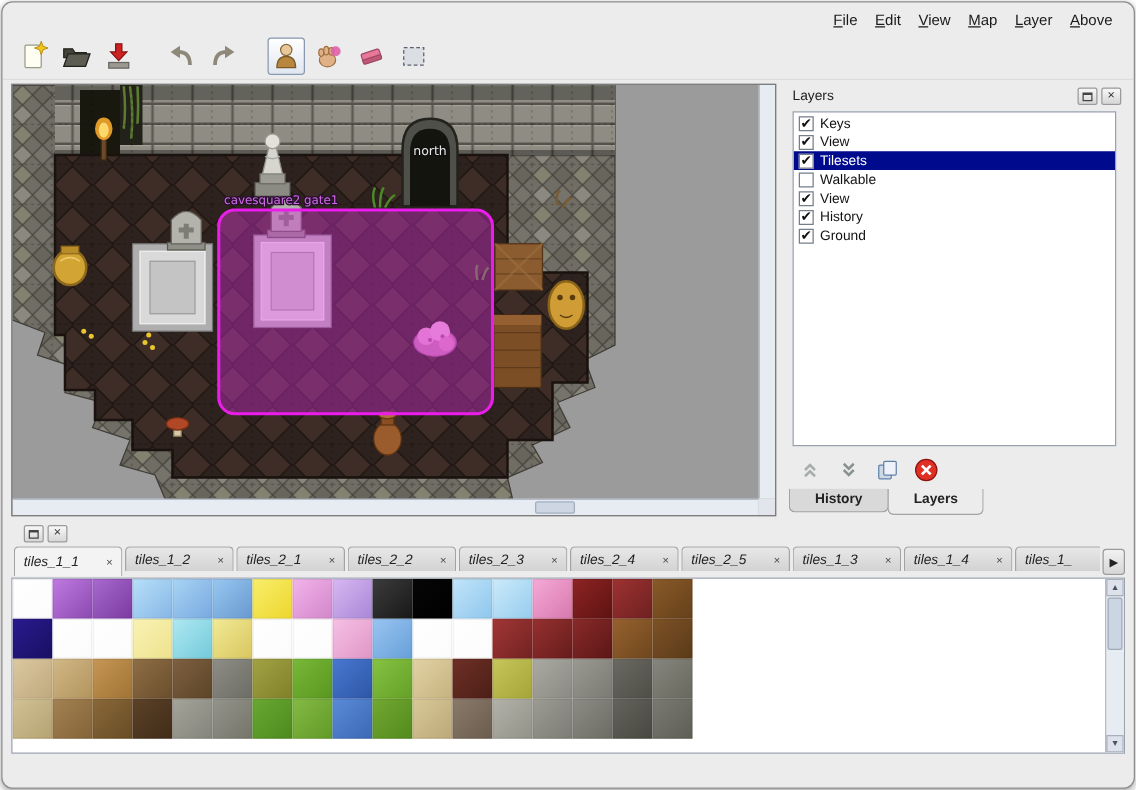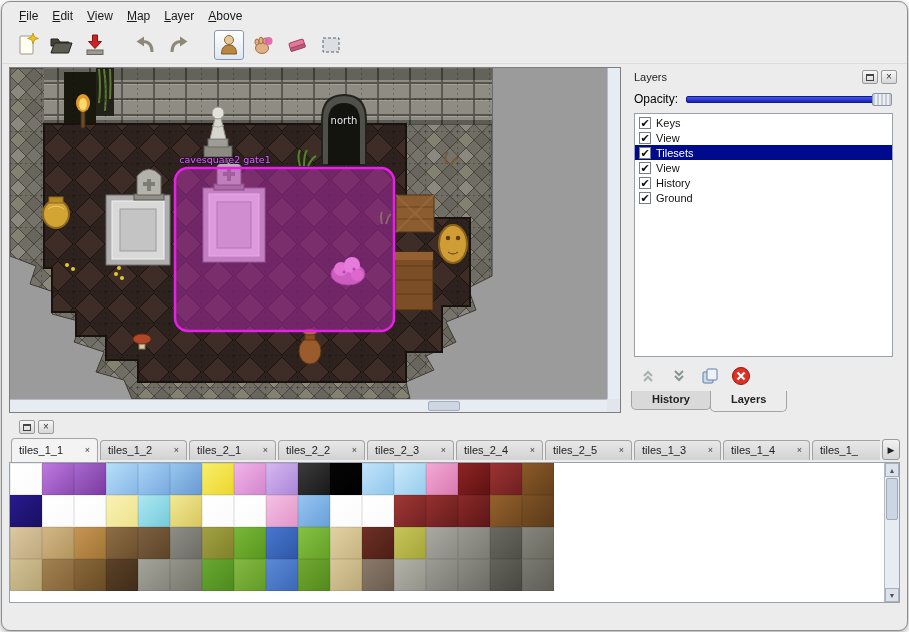--- a/index.html
+++ b/index.html
@@ -2,21 +2,21 @@
 <html><head>
 <meta charset="utf-8">
 <style>
   *{margin:0;padding:0;box-sizing:border-box;}
   html,body{width:909px;height:632px;background:#fff;font-family:"Liberation Sans",sans-serif;}
   body{position:relative;overflow:hidden;}
   .window{position:absolute;left:1px;top:1px;width:907px;height:630px;background:#ececec;
     border:1px solid #8e8e8e;border-radius:9px;overflow:hidden;display:flex;flex-direction:column;
     box-shadow:0 2px 6px rgba(0,0,0,0.35);}
   
-  .menubar{display:flex;align-items:center;height:25px;padding:3px 10px 0;flex:none;}
+  .menubar{display:flex;align-items:center;height:25px;padding:3px 10px 0;flex:none;justify-content:flex-end;}
   .menu-item{padding:2px 7px;font-size:12px;color:#1a1a1a;border-radius:3px;}
   .menu-item span{display:block;}
   .menu-item span::first-letter{text-decoration:underline;}
   
   .toolbar{display:flex;align-items:center;height:37px;padding:0 10px;gap:4px;flex:none;border-bottom:1px solid #dcdcdc;}
   .tbtn{width:30px;height:30px;display:flex;align-items:center;justify-content:center;border:1px solid transparent;border-radius:3px;}
   .tbtn.active{background:linear-gradient(#ffffff,#e0e6f0);border:1px solid #8898b0;}
   .tsep{width:12px;}
   
   .main-row{display:flex;margin:3px 7px 0;gap:6px;height:346px;flex:none;}
@@ -48,21 +48,21 @@
     font-size:11px;line-height:10px;text-align:center;color:#101010;flex:none;}
   .layer-btns{display:flex;align-items:center;gap:9px;height:30px;padding-left:10px;flex:none;}
   .lbtn{width:22px;height:22px;display:flex;align-items:center;justify-content:center;}
   .panel-bottom-tabs{display:flex;height:22px;padding-left:4px;flex:none;}
   .btab{padding:2px 20px 0;font-size:11px;color:#222;background:#d9d9d9;border:1px solid #a3a3a3;border-top:none;
     border-radius:0 0 5px 5px;height:19px;margin-right:-1px;font-weight:bold;}
   .btab.active{background:#ececec;height:21px;position:relative;z-index:2;}
   
   .tilesets-dock{margin:4px 7px 0;height:186px;display:flex;flex-direction:column;flex:none;}
   .tabs-wrap{position:relative;height:25px;flex:none;overflow:hidden;}
-  .tabs-row{display:flex;align-items:center;height:25px;padding-left:2px;margin-right:20px;overflow:hidden;}
+  .tabs-row{display:flex;align-items:flex-start;height:25px;padding-left:2px;margin-right:20px;overflow:hidden;font-style:italic;}
   .ttab{flex:0 0 auto;display:flex;align-items:center;gap:5px;width:87px;height:20px;padding:0 7px;font-size:11px;color:#222;
     background:linear-gradient(#e8e8e8,#d2d2d2);border:1px solid #a3a3a3;border-bottom:none;border-radius:4px 4px 0 0;margin-right:2px;overflow:hidden;}
   .ttab.active{background:#f3f3f3;height:24px;}
   .ttab-label{white-space:nowrap;flex:1;overflow:hidden;}
   .ttab-close{font-size:9px;color:#444;flex:none;}
   .tab-scroll-btn{position:absolute;right:0;bottom:2px;width:18px;height:21px;
     background:linear-gradient(#f2f2f2,#d6d6d6);border:1px solid #9a9a9a;border-radius:3px;
     font-size:9px;display:flex;align-items:center;justify-content:center;color:#222;}
   .tiles-content{position:relative;flex:1;background:#fff;border:1px solid #9aa2ae;overflow:hidden;}
   .tileset-grid{position:absolute;left:0;top:0;display:grid;grid-template-columns:repeat(17,32px);grid-auto-rows:32px;}
@@ -321,39 +321,36 @@
     </div>
 
     <div class="dock-right">
       <div class="dock-title">
         <span class="t">Layers</span>
         <span class="dkbtn">
             <i class="float-ic"></i>
           </span>
         <span class="dkbtn">×</span>
       </div>
-      <div class="opacity-row">
-        <span>Opacity:</span>
-        <div class="slider">
-          <div class="track"></div>
-          <div class="handle"></div>
-        </div>
-      </div>
       <div class="layer-list">
           <div class="layer-row">
             <span class="cb">✔</span>
             <span class="layer-name">Keys</span>
           </div>
           <div class="layer-row">
             <span class="cb">✔</span>
             <span class="layer-name">View</span>
           </div>
           <div class="layer-row selected">
             <span class="cb">✔</span>
             <span class="layer-name">Tilesets</span>
+          </div>
+          <div class="layer-row">
+            <span class="cb"></span>
+            <span class="layer-name">Walkable</span>
           </div>
           <div class="layer-row">
             <span class="cb">✔</span>
             <span class="layer-name">View</span>
           </div>
           <div class="layer-row">
             <span class="cb">✔</span>
             <span class="layer-name">History</span>
           </div>
           <div class="layer-row">

